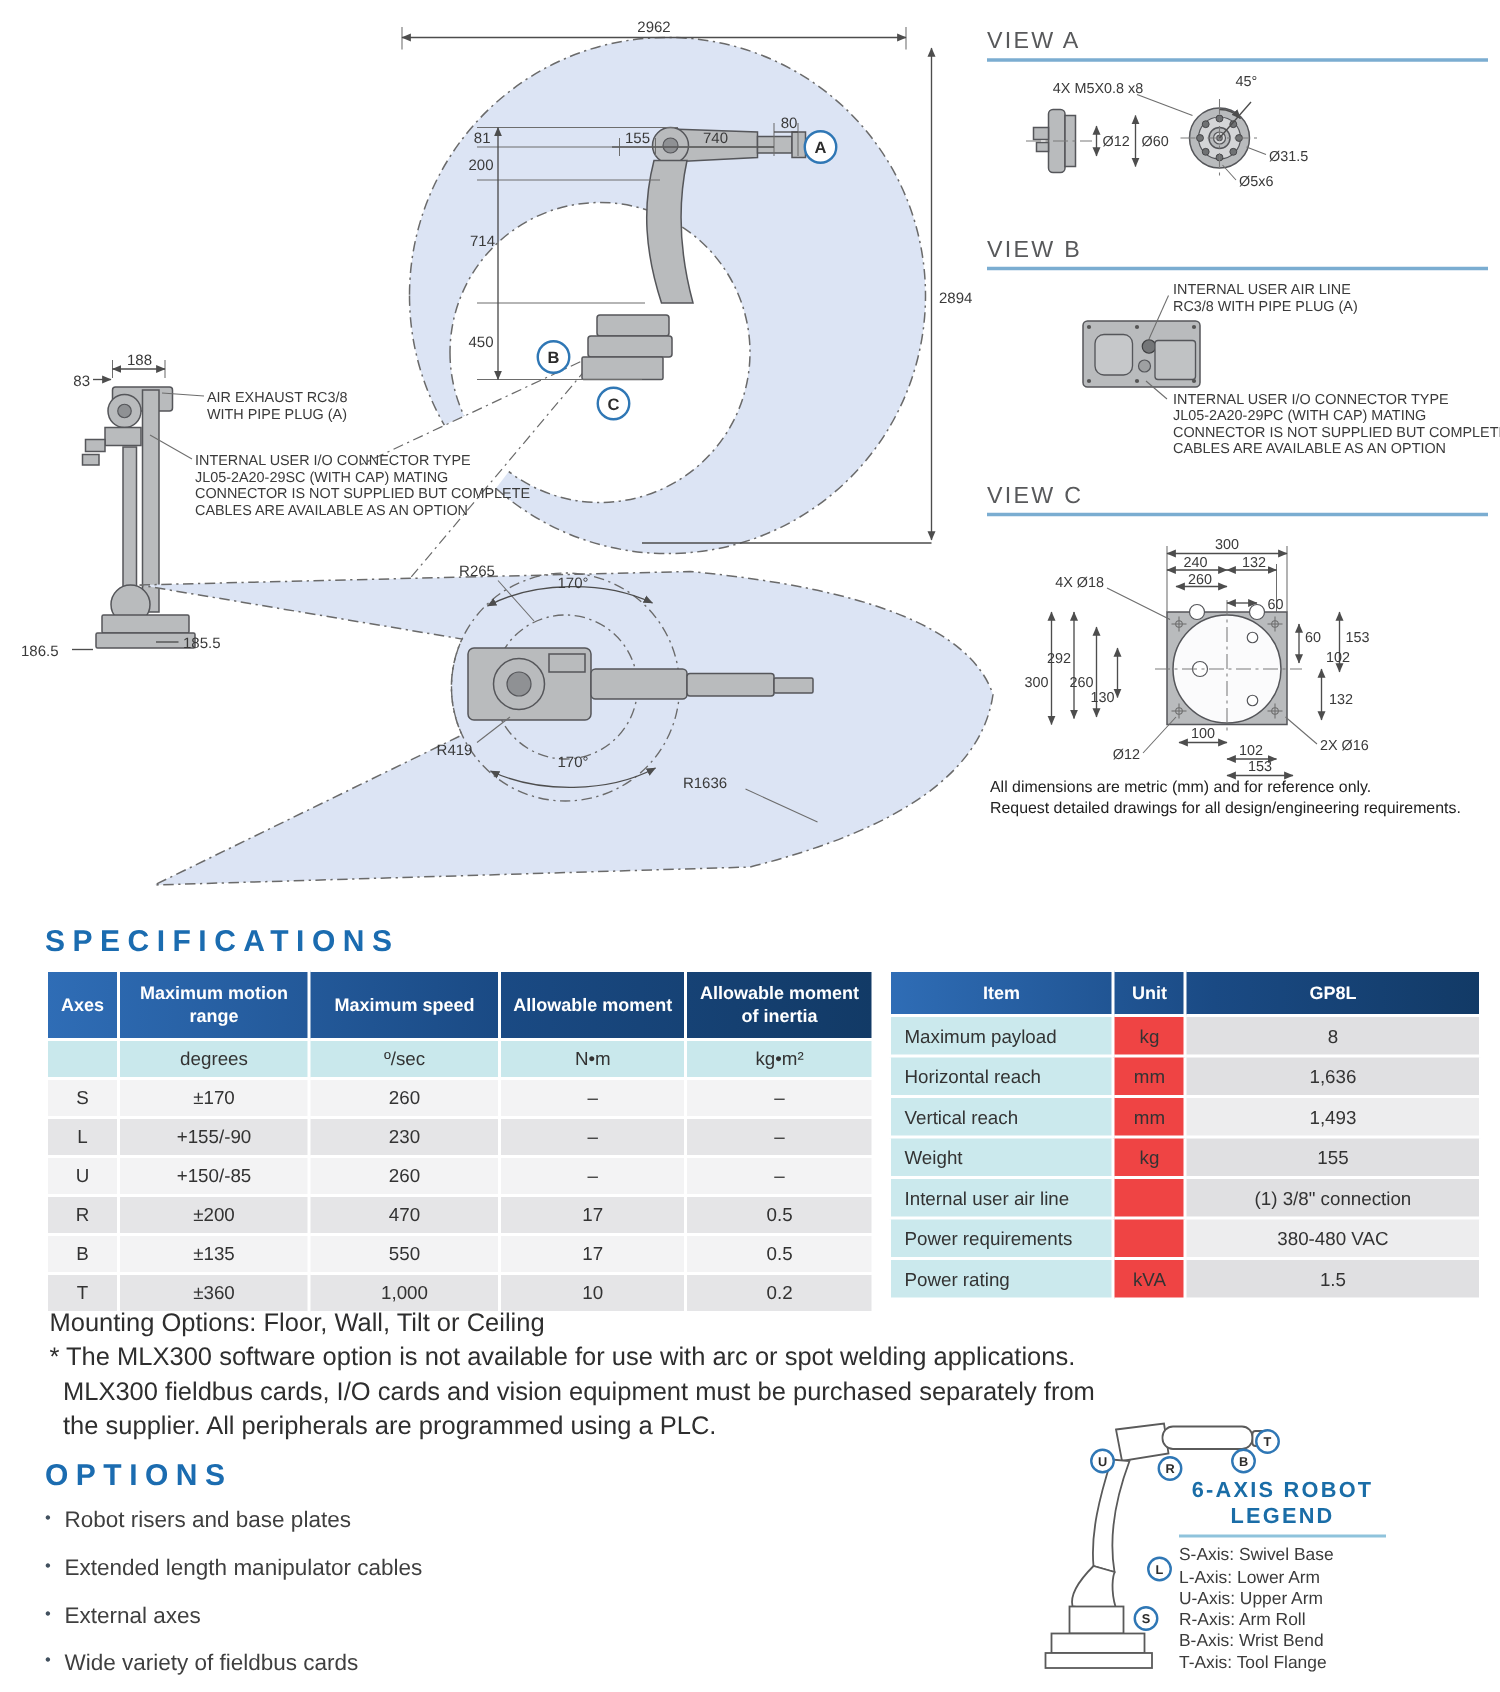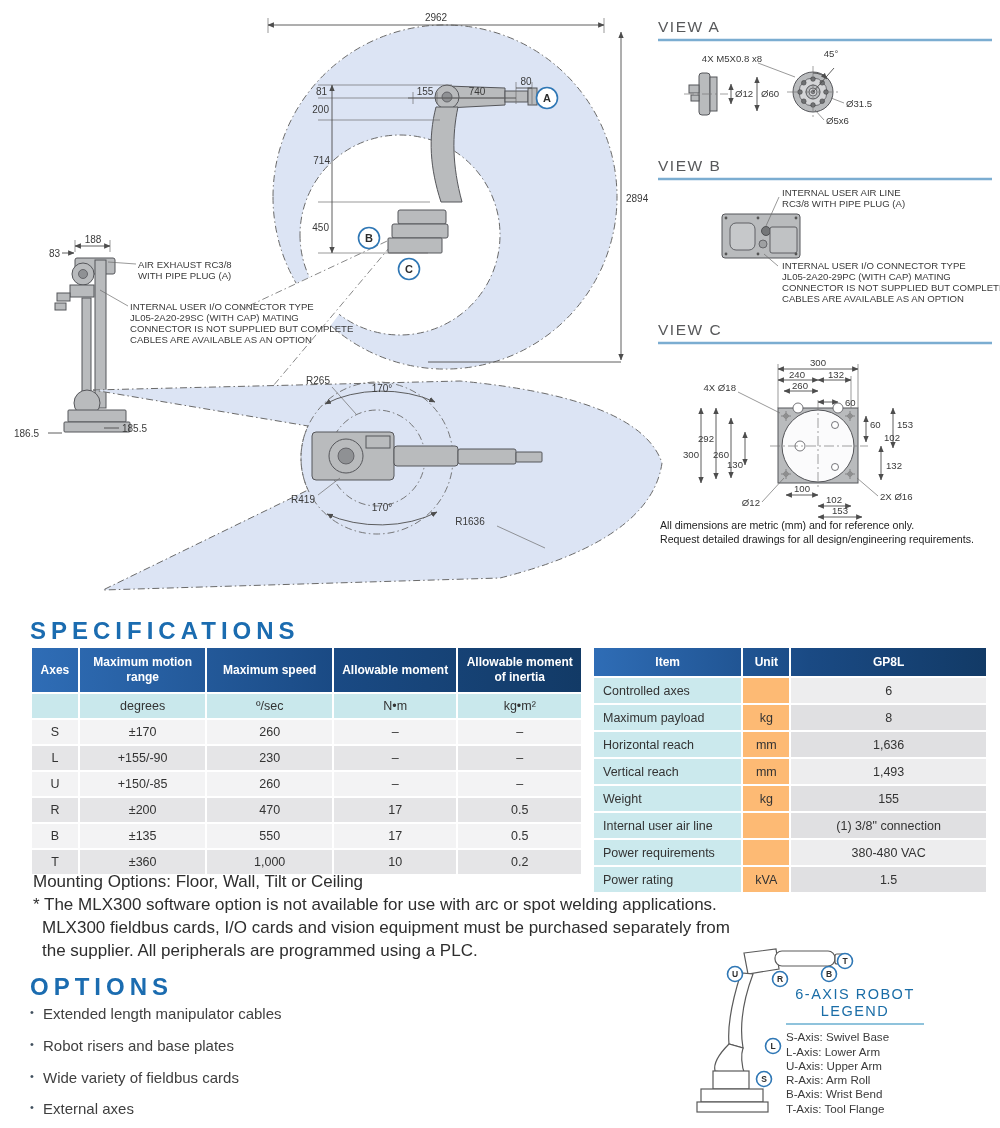--- a/index.html
+++ b/index.html
@@ -19,52 +19,52 @@
   .dashc{fill:none;stroke:#6a6a6a;stroke-width:0.9;stroke-dasharray:7 3 1.5 3;}
   .t{font-size:10px;fill:#3a3a3a;}
   .lbl{font-size:9.6px;fill:#3a3a3a;}
   .mc{fill:#fff;stroke:#2f77b5;stroke-width:1.6;}
   .mt{font-size:11px;font-weight:bold;fill:#2c2c2c;text-anchor:middle;}
   .mt2{font-size:8.5px;font-weight:bold;fill:#2c2c2c;text-anchor:middle;}
   .vt{font-size:15.5px;fill:#58595b;letter-spacing:1.5px;}
   .vl{stroke:#7badd1;stroke-width:2.4;}
   .outl{fill:#fff;stroke:#5a5a5a;stroke-width:1.2;}
   
-  .sec-title{position:absolute;color:#1b6cb0;font-size:24px;font-weight:bold;letter-spacing:5px;}
+  .sec-title{position:absolute;color:#1b6cb0;font-size:20px;font-weight:bold;letter-spacing:5px;}
   
   table{border-collapse:collapse;}
   th,td{border:2px solid #fff;}
   .axes-table{position:absolute;left:30px;top:646px;width:553px;font-size:12.5px;color:#333;}
   .axes-table thead tr{background:linear-gradient(90deg,#2f6db6 0%,#1a4a84 55%,#123a66 100%);}
   .axes-table th{color:#fff;font-weight:bold;font-size:12px;padding:7px 4px;text-align:center;line-height:1.25;}
   .axes-table td{text-align:center;padding:5px 4px;}
   .units-row td{background:#c9e8ec;}
   .row-light td{background:#f3f3f4;}
   .row-dark td{background:#e5e5e7;}
   .item-table{position:absolute;left:592px;top:646px;width:396px;font-size:12.5px;color:#333;}
   .item-table thead tr{background:linear-gradient(90deg,#2f6db6 0%,#1a4a84 55%,#123a66 100%);}
   .item-table th{color:#fff;font-weight:bold;font-size:12px;padding:7px 4px;text-align:center;}
   .item-table td{padding:5.5px 4px;text-align:center;}
   .item-table td.item{background:#cbe9ed;text-align:left;padding-left:9px;}
-  .item-table td.unit{background:#fdba74;}
+  .item-table td.unit{background:#ef4444;}
   .item-table tr.v-light td.val{background:#ededee;}
   .item-table tr.v-dark td.val{background:#e0e0e2;}
   
   .spec-notes{position:absolute;left:33px;top:871px;font-size:17px;color:#2e2e2e;line-height:1.35;}
   .spec-notes div:nth-child(3),.spec-notes div:nth-child(4){padding-left:9px;}
   .vc-notes{position:absolute;left:660px;top:518px;font-size:10.6px;color:#222;line-height:1.35;}
   
   .opt-col{position:absolute;list-style:none;margin:0;padding:0;font-size:15px;color:#3f3f3f;}
   .opt-col li{margin-bottom:13px;position:relative;padding-left:13px;line-height:1.25;}
   .opt-col li::before{content:"•";position:absolute;left:0;top:1px;font-size:11px;color:#41505e;}
   .opt-col1{left:30px;top:1005px;width:312px;}
   .opt-col2{left:348px;top:1005px;width:238px;}
   
   .legend-box{position:absolute;left:786px;top:986px;width:138px;text-align:center;}
-  .legend-title{color:#1a6da7;font-weight:normal;font-size:14.5px;letter-spacing:1.5px;line-height:1.15;}
+  .legend-title{color:#1a6da7;font-weight:bold;font-size:14.5px;letter-spacing:1.5px;line-height:1.15;}
   .legend-rule{border-bottom:2px solid #8fc3dc;margin:4px 0 5px 0;}
   .legend-items{list-style:none;margin:0;padding:0;text-align:left;font-size:11.6px;color:#3b3b3b;line-height:1.23;}
 </style>
 </head>
 <body>
 
 <div class="page">
 
 <svg width="1000" height="612" viewBox="0 0 1000 612" style="position:absolute;left:0;top:0;">
   <defs>
@@ -419,25 +419,20 @@
         <col style="width:198px">
       </colgroup>
   <thead>
     <tr>
       <th>Item</th>
       <th>Unit</th>
       <th>GP8L</th>
     </tr>
   </thead>
   <tbody>
-    <tr class="v-light">
-          <td class="item">Controlled axes</td>
-          <td class="unit"></td>
-          <td class="val">6</td>
-        </tr>
     <tr class="v-dark">
           <td class="item">Maximum payload</td>
           <td class="unit">kg</td>
           <td class="val">8</td>
         </tr>
     <tr class="v-dark">
           <td class="item">Horizontal reach</td>
           <td class="unit">mm</td>
           <td class="val">1,636</td>
         </tr>
@@ -464,24 +459,24 @@
     <tr class="v-dark">
           <td class="item">Power rating</td>
           <td class="unit">kVA</td>
           <td class="val">1.5</td>
         </tr>
   </tbody>
 </table>
 
 <div class="sec-title" style="left:30px;top:973px;">OPTIONS</div>
 <ul class="opt-col opt-col1">
+  <li>Robot risers and base plates</li>
   <li>Extended length manipulator cables</li>
-  <li>Robot risers and base plates</li>
+  <li>External axes</li>
   <li>Wide variety of fieldbus cards</li>
-  <li>External axes</li>
 </ul>
 
 <svg width="175" height="190" viewBox="0 0 175 190" style="position:absolute;left:688px;top:936px;">
   <path class="outl" d="M56,17 L88,13 L91,33 L60,38 Z"></path>
   <rect class="outl" x="87" y="15" width="60" height="15" rx="7"></rect>
   <rect class="outl" x="147" y="18" width="11" height="10" rx="2"></rect>
   <path class="outl" d="M53,37 C45,62 39,86 41,108 L55,112 C51,88 56,62 65,38 Z"></path>
   <path class="outl" d="M41,108 C31,118 25,127 27,135 L57,139 C53,129 53,118 55,112 Z"></path>
   <rect class="outl" x="25" y="135" width="36" height="18"></rect>
   <rect class="outl" x="13" y="153" width="62" height="13"></rect>

